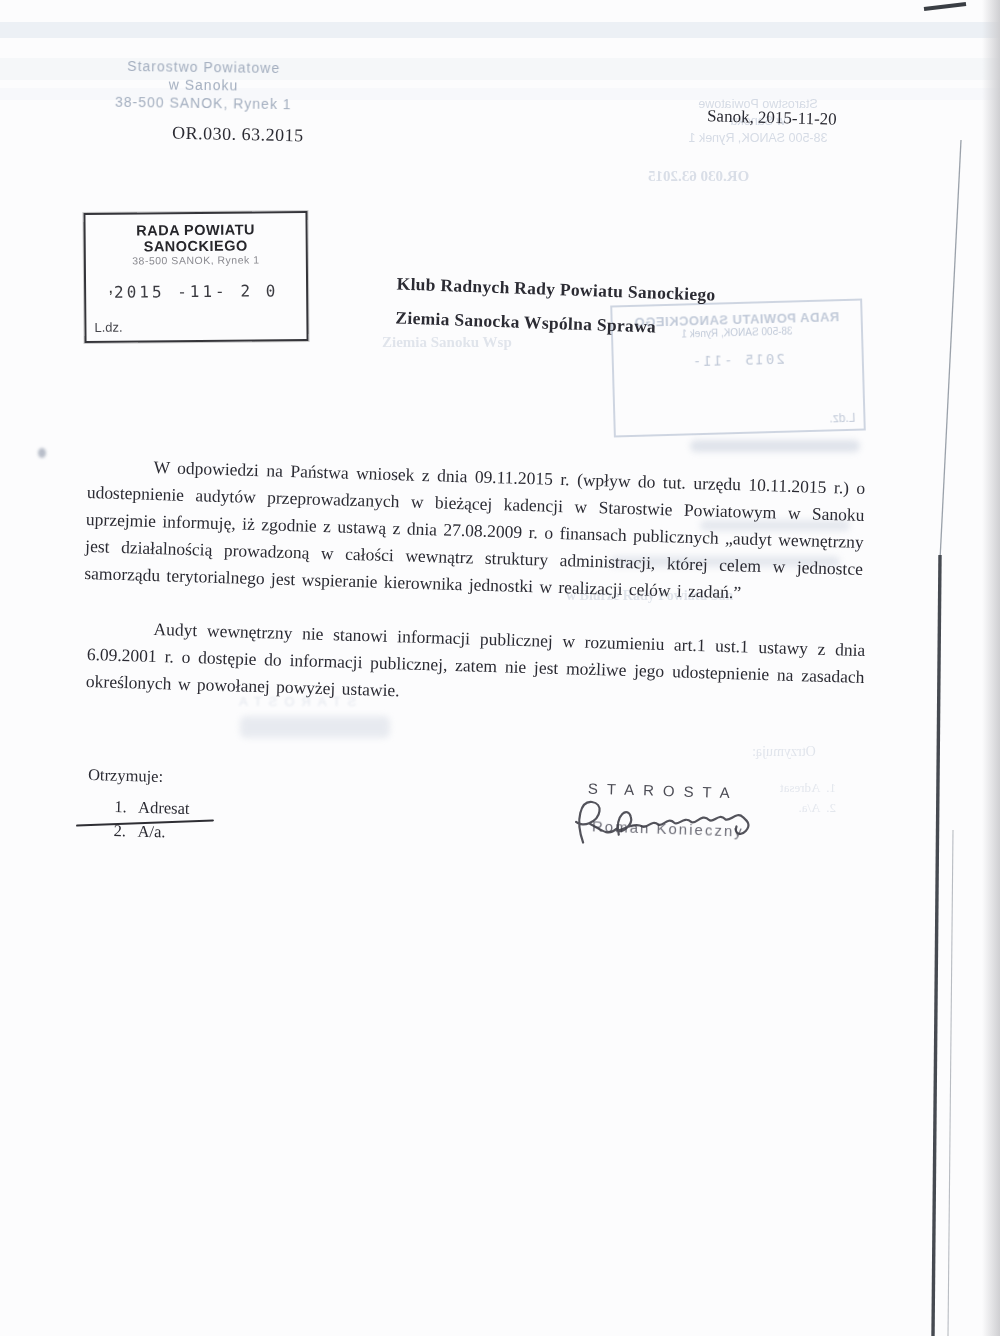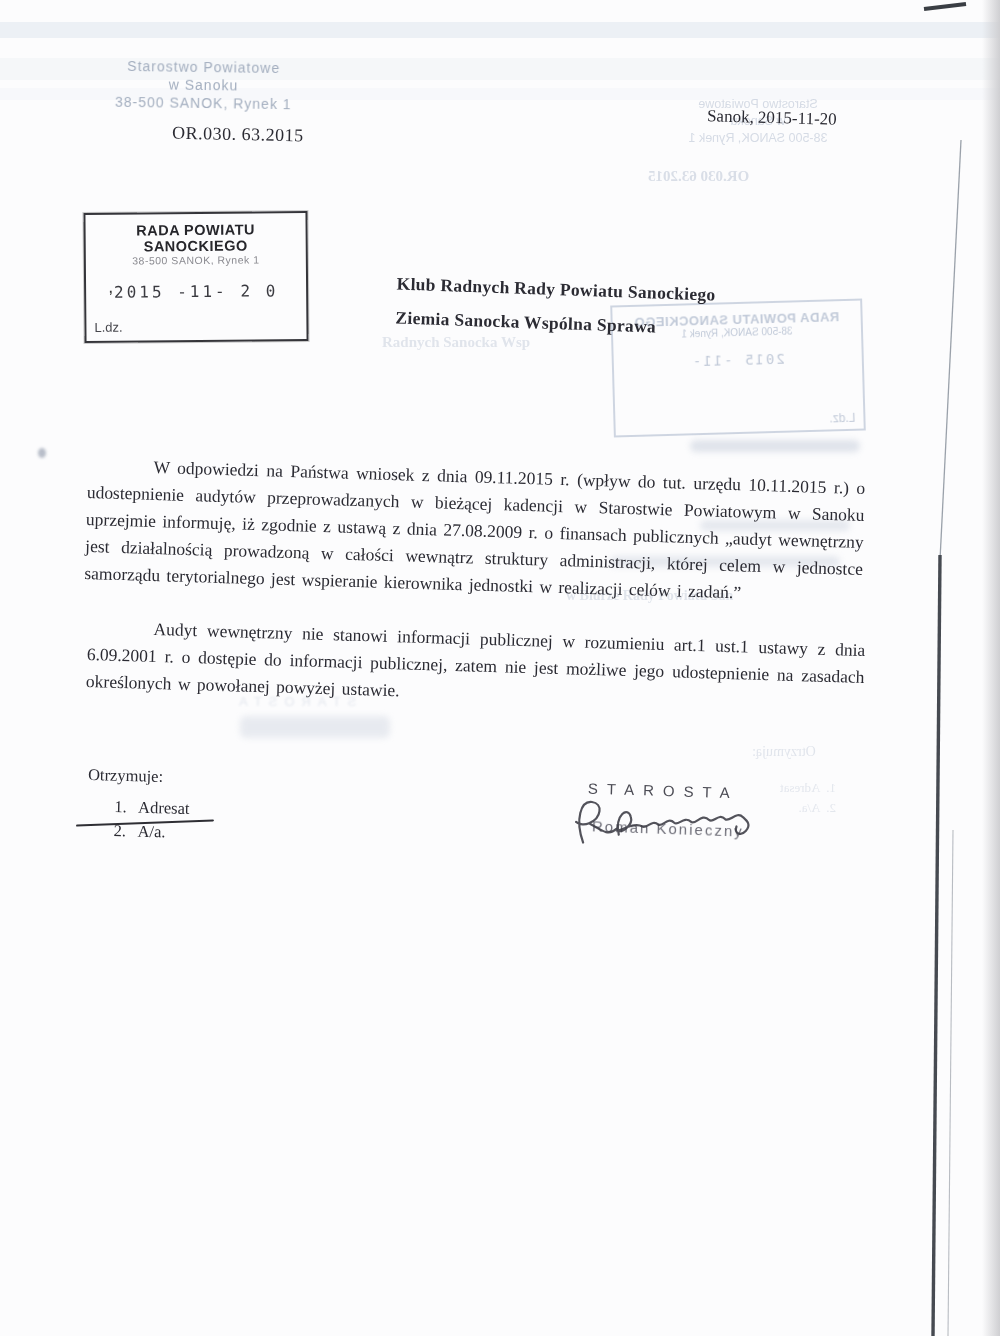--- a/index.html
+++ b/index.html
@@ -83,21 +83,21 @@
     <div>38-500 SANOK, Rynek 1</div>
   </div>
   <div class="abs bleed bleed-ref mirror">OR.030 63.2015</div>
 
   <div class="abs bleed bleed-box">
     <div class="org mirror">RADA POWIATU SANOCKIEGO</div>
     <div class="addr mirror">38-500 SANOK, Rynek 1</div>
     <div class="sdate mirror">2015 -11-</div>
     <div class="ldz mirror">L.dz.</div>
   </div>
-  <div class="abs bleed bleed-recipient">Radnych Sanocka Wsp</div>
+  <div class="abs bleed bleed-recipient">Ziemia Sanoku Wsp</div>
 
   <div class="smudge" style="left:690px;top:440px;width:170px;height:12px;opacity:.5;"></div>
   <div class="smudge" style="left:700px;top:520px;width:150px;height:11px;opacity:.4;"></div>
   <div class="smudge" style="left:610px;top:556px;width:230px;height:11px;opacity:.4;"></div>
   <div class="abs bleed bleed-line">w Biurze Rady Powiatu San</div>
 
   <div class="abs bleed bleed-starosta mirror">STAROSTA</div>
   <div class="smudge" style="left:240px;top:716px;width:150px;height:22px;opacity:.35;"></div>
   <div class="abs bleed bleed-otrzymuje mirror">Otrzymują:</div>
   <div class="abs bleed bleed-dist mirror">1.  Adresat

